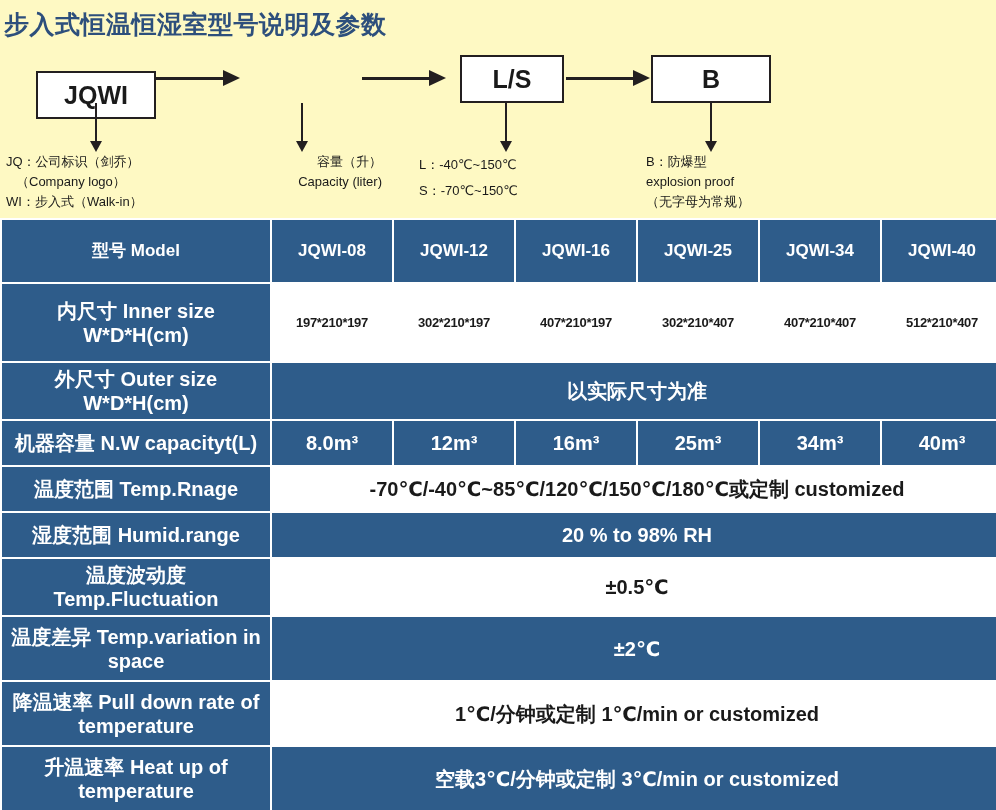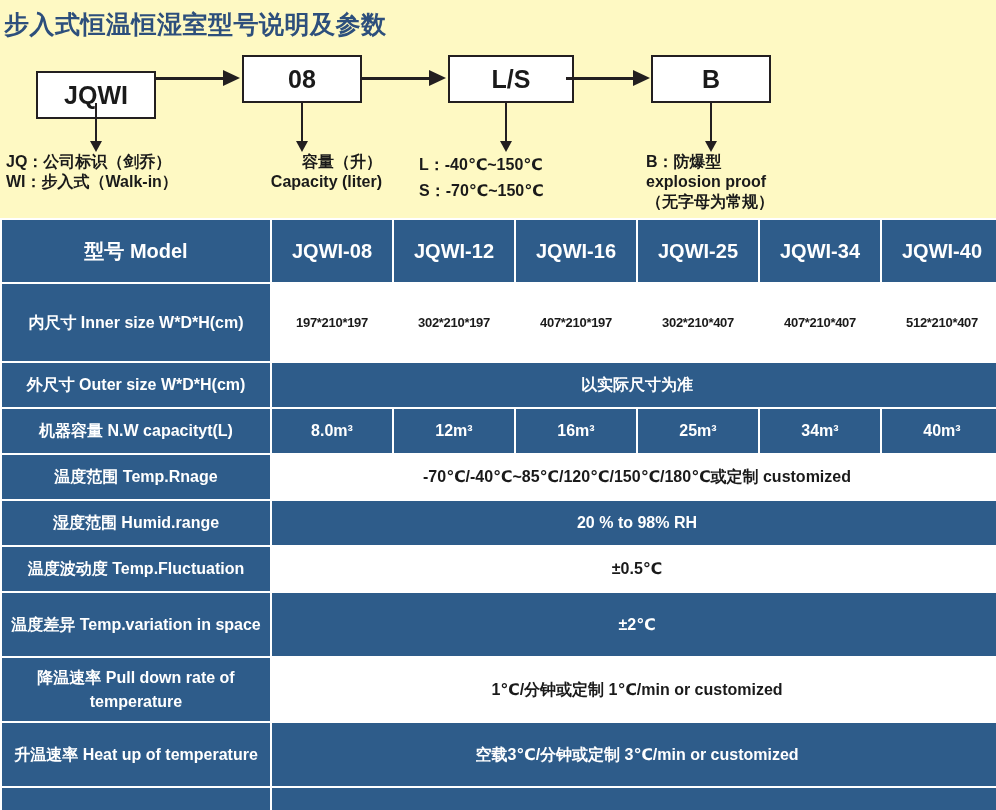--- a/index.html
+++ b/index.html
@@ -72,81 +72,78 @@
     position: absolute;
     top: 93px;
     width: 0; height: 0;
     border-left: 6px solid transparent;
     border-right: 6px solid transparent;
     border-top: 11px solid #231f20;
   }
   .caption {
     position: absolute;
     top: 104px;
-    font-size: 16px;
-    font-weight: bold;
+    font-size: 13px;
+    font-weight: normal;
     color: #1a1a1a;
     line-height: 20px;
     white-space: nowrap;
   }
   .caption.center { text-align: right; }
   .caption.spaced { line-height: 26px; }
 
   
   .spec-table {
     position: absolute;
     left: 0; top: 218px;
     width: 996px;
     border-collapse: separate;
     border-spacing: 2px;
     table-layout: fixed;
     background: #ffffff;
   }
   .spec-table td {
     background: #2e5c8a;
     color: #ffffff;
-    font-size: 16px;
+    font-size: 20px;
     font-weight: bold;
     text-align: center;
     vertical-align: middle;
     padding: 4px 3px;
     line-height: 24px;
   }
   .spec-table td.rowhead {
     width: 268px;
   }
   .spec-table td.white {
     background: #ffffff;
     color: #1a1a1a;
   }
   .spec-table td.hdr {
-    font-size: 20px;
+    font-size: 17px;
   }
   .spec-table td.dim {
     font-size: 13px;
     letter-spacing: -0.3px;
     padding-left: 0; padding-right: 0;
   }
 </style>
 </head>
 <body>
 
 <div id="page">
 
   <div class="page-title">步入式恒温恒湿室型号说明及参数</div>
 
   <div class="diagram">
 
     <div class="node-box" style="left:36px; top:23px; width:120px;">
       <span>JQWI</span>
     </div>
-    <div class="node-box" style="left:242px; top:7px; width:120px;">
-      <span>08</span>
-    </div>
-    <div class="node-box" style="left:448px; top:7px; width:126px;">
+    <div class="node-box" style="left:460px; top:7px; width:104px;">
       <span>L/S</span>
     </div>
     <div class="node-box" style="left:651px; top:7px; width:120px;">
       <span>B</span>
     </div>
 
     <div class="hline" style="left:156px; width:69px;"></div>
     <div class="harrow" style="left:223px;"></div>
 
     <div class="hline" style="left:362px; width:69px;"></div>
@@ -162,20 +159,21 @@
     <div class="varrow" style="left:296px;"></div>
 
     <div class="vline" style="left:505px;"></div>
     <div class="varrow" style="left:500px;"></div>
 
     <div class="vline" style="left:710px;"></div>
     <div class="varrow" style="left:705px;"></div>
 
     <div class="caption" style="left:6px;">
       <div>JQ：公司标识（剑乔）</div>
+      <div style="padding-left:10px;">（Company logo）</div>
       <div>WI：步入式（Walk-in）</div>
     </div>
 
     <div class="caption center" style="left:222px; width:160px;">
       <div>容量（升）</div>
       <div>Capacity (liter)</div>
     </div>
 
     <div class="caption spaced" style="left:419px;">
       <div>L：-40℃~150℃</div>

